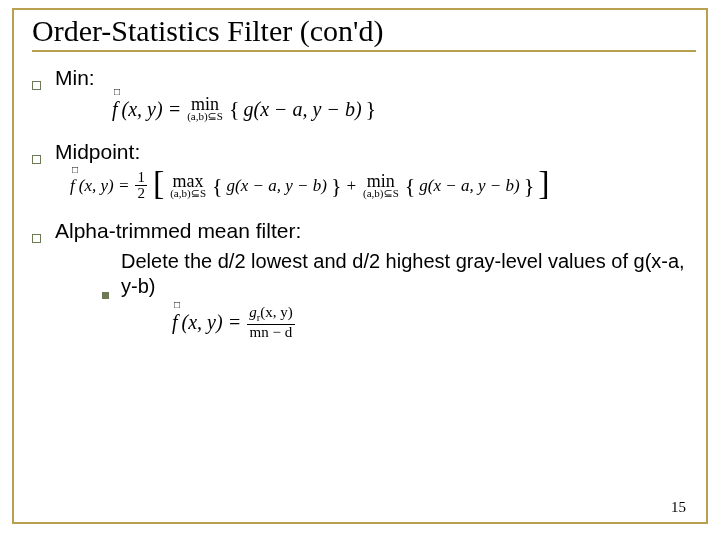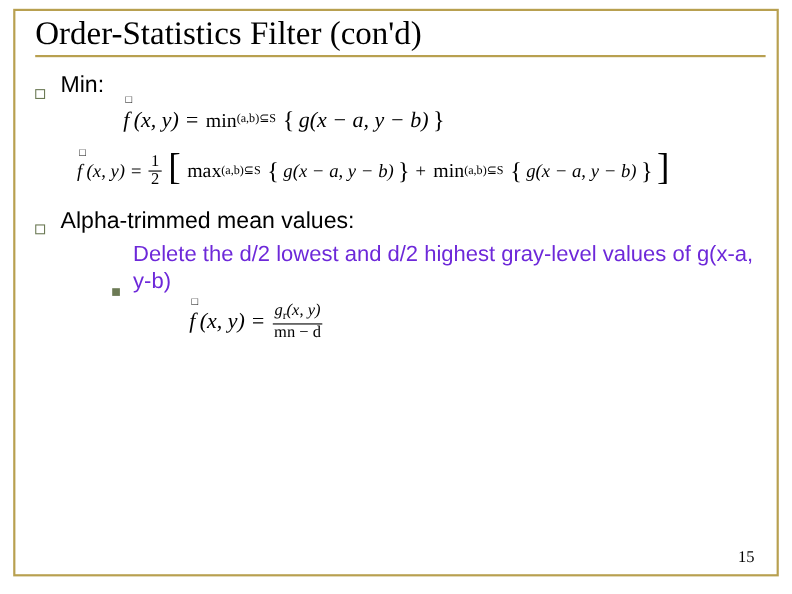--- a/index.html
+++ b/index.html
@@ -53,21 +53,21 @@
     flex-shrink: 0;
   }
   .bullet-label {
     font-family: Arial, Helvetica, sans-serif;
     font-size: 21px;
     color: #000;
   }
   .sub-label {
     font-family: Arial, Helvetica, sans-serif;
     font-size: 20px;
-    color: #6d28d9;
+    color: #000000;
     line-height: 1.25;
   }
   .formula-block {
     margin: 6px 0 18px 80px;
     font-family: "Times New Roman", serif;
     font-size: 20px;
     font-style: italic;
     color: #000;
     display: flex;
     align-items: center;
@@ -88,20 +88,21 @@
   .hat::before {
     content: "□";
     position: absolute;
     top: -12px;
     left: 2px;
     font-size: 10px;
     font-style: normal;
   }
   .minmax {
     display: inline-flex;
+    flex-direction: column;
     align-items: center;
     line-height: 0.9;
     font-style: normal;
     margin: 0 2px;
   }
   .minmax .op { font-size: 18px; }
   .minmax .sub { font-size: 11px; }
   .frac {
     display: inline-flex;
     flex-direction: column;
@@ -156,20 +157,24 @@
       <span>(x, y) =</span>
       <span class="minmax">
         <span class="op">min</span>
         <span class="sub">(a,b)⊆S</span>
       </span>
       <span class="brace">{</span>
       <span>g(x − a, y − b)</span>
       <span class="brace">}</span>
     </div>
 
+    <div class="bullet-row">
+      <span class="sq-bullet"></span>
+      <span class="bullet-label">Midpoint:</span>
+    </div>
     <div class="formula-block mid">
       <span class="hat">f</span>
       <span>(x, y) =</span>
       <span class="frac">
         <span class="num">1</span>
         <span class="den">2</span>
       </span>
       <span class="bigbracket">[</span>
       <span class="minmax">
         <span class="op">max</span>
@@ -184,34 +189,34 @@
         <span class="sub">(a,b)⊆S</span>
       </span>
       <span class="brace">{</span>
       <span>g(x − a, y − b)</span>
       <span class="brace">}</span>
       <span class="bigbracket">]</span>
     </div>
 
     <div class="bullet-row">
       <span class="sq-bullet"></span>
-      <span class="bullet-label">Alpha-trimmed mean values:</span>
+      <span class="bullet-label">Alpha-trimmed mean filter:</span>
     </div>
     <div class="sub-list">
       <div class="bullet-row">
         <span class="sq-bullet-small"></span>
         <span class="sub-label">Delete the d/2 lowest and d/2 highest gray-level values of g(x-a, y-b)</span>
       </div>
     </div>
     <div class="formula-block alpha">
       <span class="hat">f</span>
       <span>(x, y) =</span>
       <span class="frac">
         <span class="num">
-          <span style="font-style:italic">g</span><sub>r</sub><span style="font-style:italic">(x, y)</span>
+          <span style="font-style:italic">g</span><sub>r</sub><span style="">(x, y)</span>
         </span>
         <span class="den" style="">mn − d</span>
       </span>
     </div>
 
     <div class="page-num">15</div>
   </div>
 </div>
 
 </body></html>

